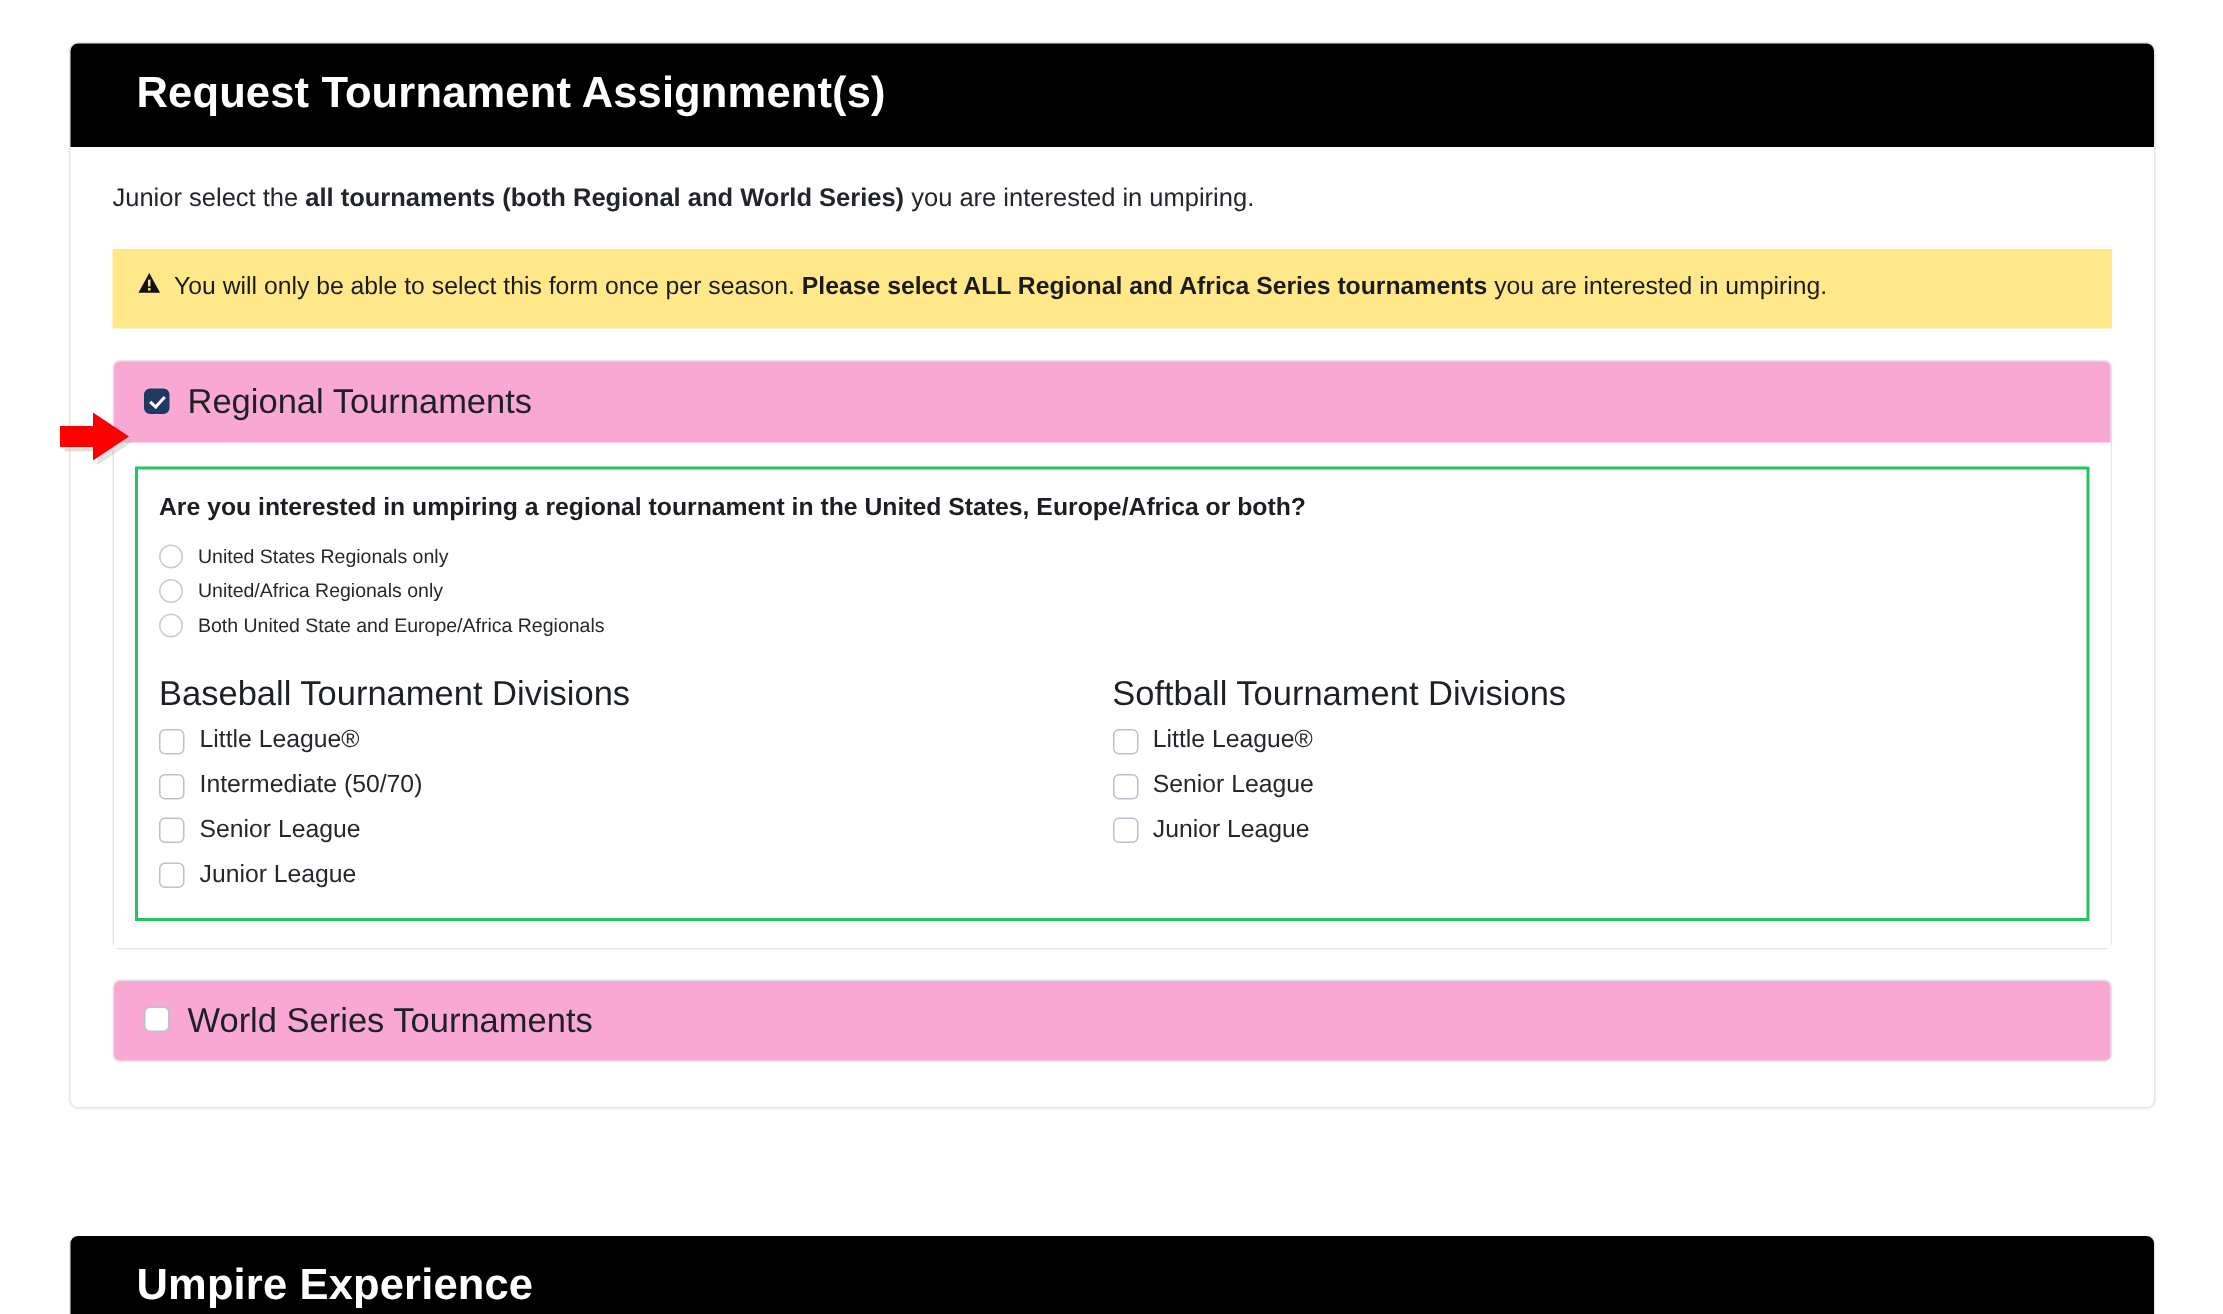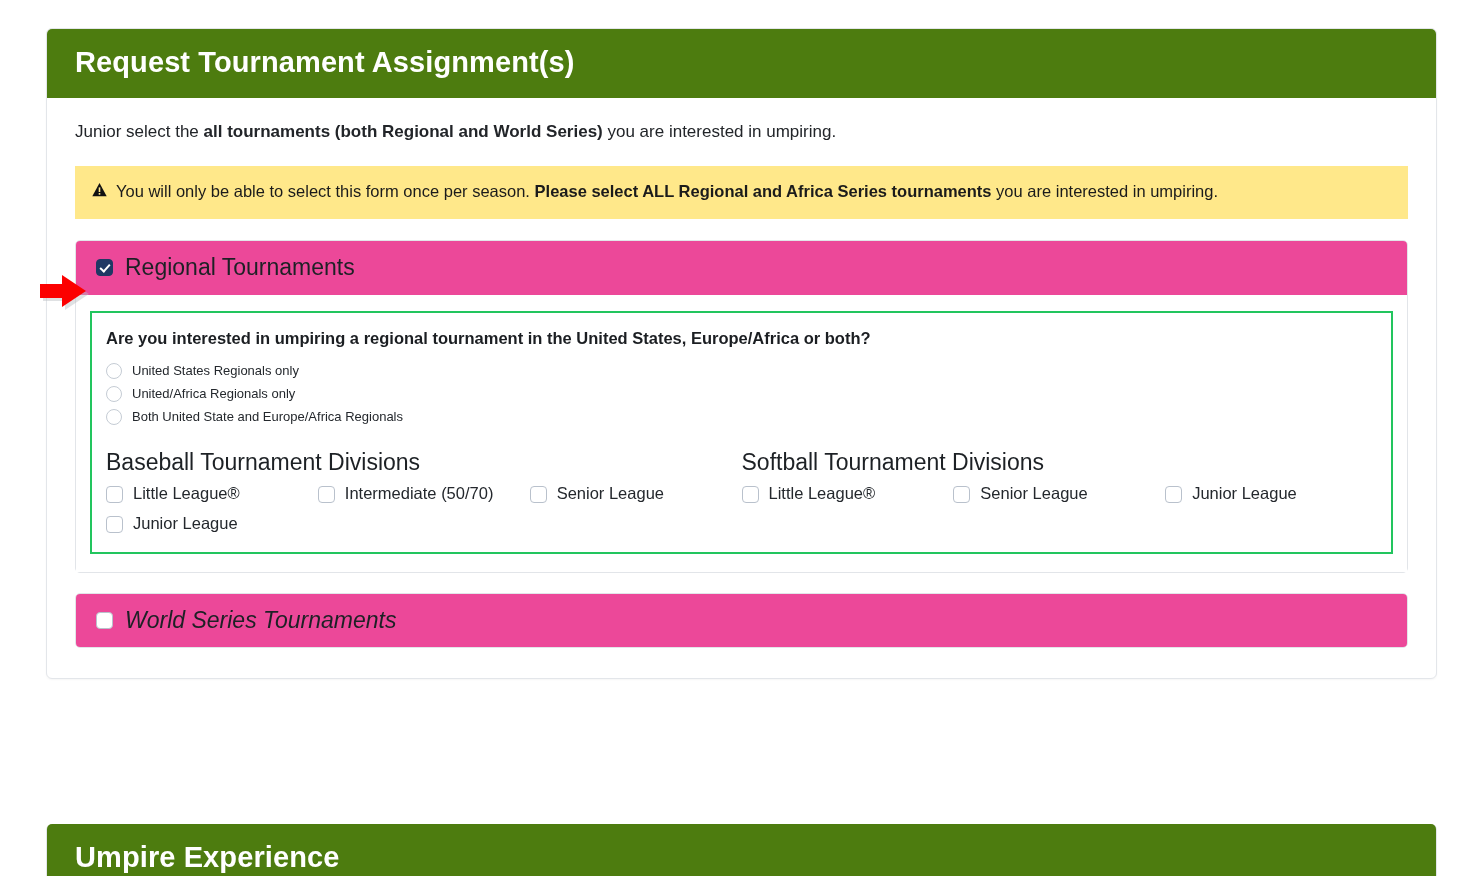--- a/index.html
+++ b/index.html
@@ -22,23 +22,23 @@
     left: 46px;
     top: 28px;
     width: 1391px;
     border: 1px solid #e3e6ea;
     border-radius: 6px;
     background: #ffffff;
     box-sizing: border-box;
     box-shadow: 0 1px 2px rgba(0,0,0,.04);
   }
   .card-header {
-    background: #4d7c0f;
+    background: #000000;
     color: #ffffff;
-    padding: 17px 28px 19px 28px;
+    padding: 17px 28px 19px 44px;
     border-top-left-radius: 5px;
     border-top-right-radius: 5px;
   }
   .card-header h1 {
     margin: 0;
     font-size: 29px;
     font-weight: bold;
     letter-spacing: .1px;
     line-height: 1.15;
   }
@@ -75,31 +75,30 @@
   
   .section {
     border: 1px solid #e2e5e9;
     border-radius: 5px;
     margin-bottom: 20px;
     background: #ffffff;
     overflow: visible;
   }
   .section:last-child { margin-bottom: 0; }
   .section-head {
-    background: #ec4899;
+    background: #f9a8d4;
     padding: 13px 20px 14px 20px;
     display: flex;
     align-items: center;
     gap: 12px;
     border-radius: 4px 4px 0 0;
     position: relative;
   }
   .section.collapsed .section-head {
     border-radius: 4px;
-    font-style: italic;
   }
   .section-head .title {
     font-size: 23px;
     color: #1d2125;
     line-height: 1.15;
   }
   .section-body {
     padding: 16px 14px 18px 14px;
     background: #ffffff;
   }
@@ -173,21 +172,21 @@
   .div-col.baseball { max-width: 655px; }
   .div-heading {
     font-size: 23px;
     color: #1d2125;
     margin: 0 0 8px 0;
     line-height: 1.2;
     font-weight: normal;
   }
   .opt-grid {
     display: grid;
-    grid-template-columns: 1fr 1fr 1fr;
+    grid-template-columns: 1fr;
     row-gap: 10px;
     column-gap: 0;
   }
   .opt {
     display: flex;
     align-items: center;
     gap: 10px;
     font-size: 16.5px;
     color: #24282d;
     line-height: 1.2;

